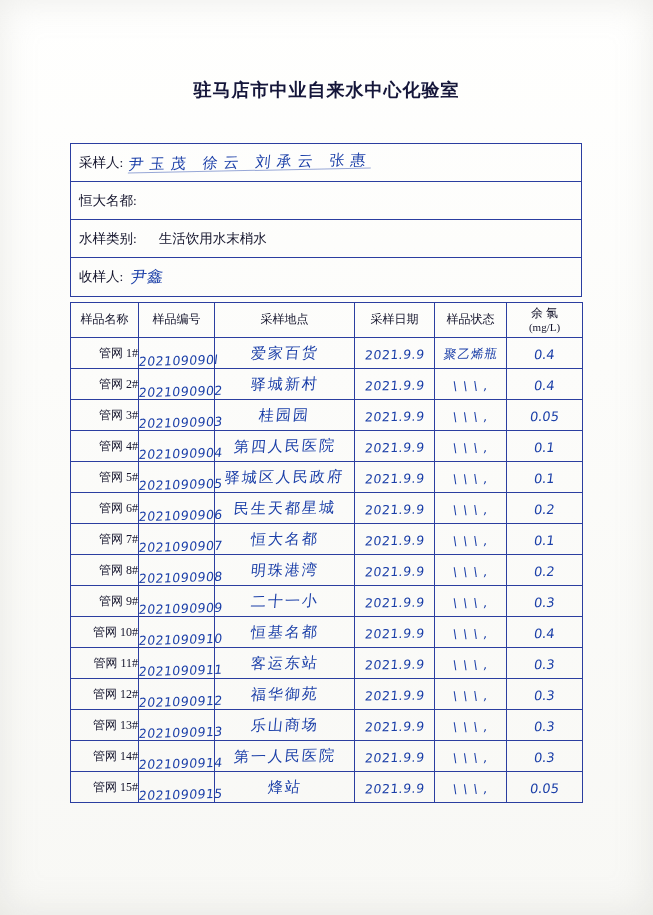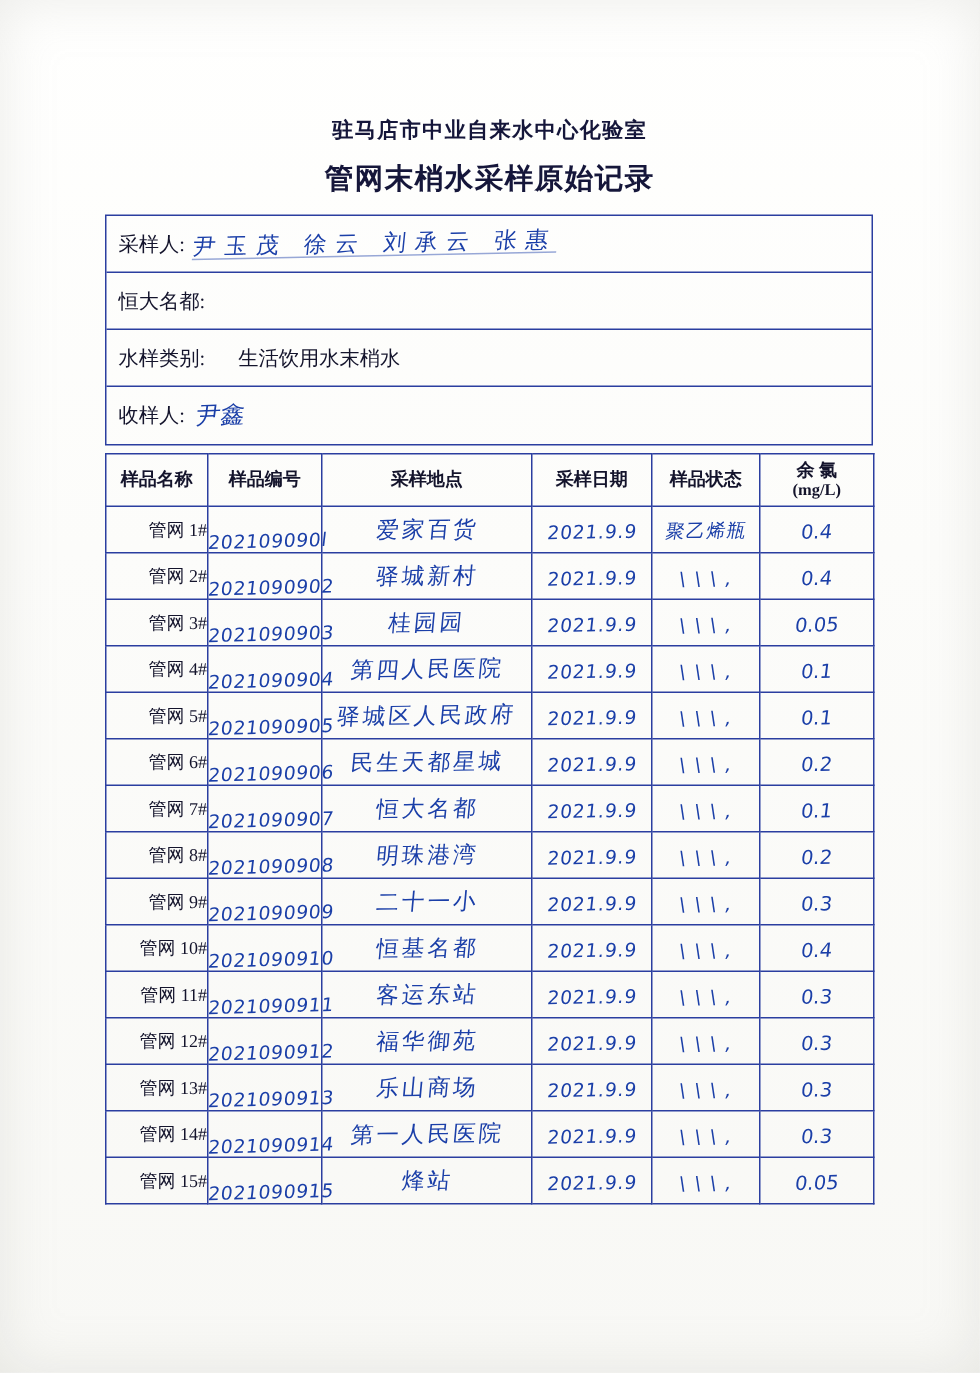--- a/index.html
+++ b/index.html
@@ -29,21 +29,21 @@
     pointer-events: none;
   }
   .title-block {
     position: absolute;
     top: 78px;
     left: 0;
     width: 653px;
     text-align: center;
   }
   .title-main {
-    font-size: 14px;
+    font-size: 18px;
     font-weight: bold;
     letter-spacing: 1px;
     color: #15163a;
     font-family: "Liberation Serif", serif;
   }
   .title-sub {
     font-size: 19px;
     font-weight: bold;
     letter-spacing: 1px;
     margin-top: 10px;
@@ -109,21 +109,21 @@
     border-collapse: collapse;
     table-layout: fixed;
   }
   .tbl td, .tbl th {
     border: 1.1px solid #2b3ea0;
     padding: 0;
     vertical-align: middle;
   }
   .tbl thead th {
     font-size: 12px;
-    font-weight: bold;
+    font-weight: normal;
     color: #14142c;
     height: 34px;
     line-height: 1.15;
   }
   .col-name  { width: 68px; }
   .col-code  { width: 76px; }
   .col-place { width: 140px; }
   .col-date  { width: 80px; }
   .col-state { width: 72px; }
   .col-cl    { width: 76px; }
@@ -183,21 +183,20 @@
     color: #14142c;
   }
 </style>
 </head>
 <body>
 
 <div class="page">
 
   <div class="title-block">
     <div class="title-main">驻马店市中业自来水中心化验室</div>
-    <div class="title-sub">管网末梢水采样原始记录</div>
   </div>
 
   <div class="info-box">
 
     <div class="info-row">
       <span class="info-label">采样人:</span>
       <span class="hand hand-names">尹玉茂  徐云  刘承云  张惠</span>
     </div>
 
     <div class="info-row">

